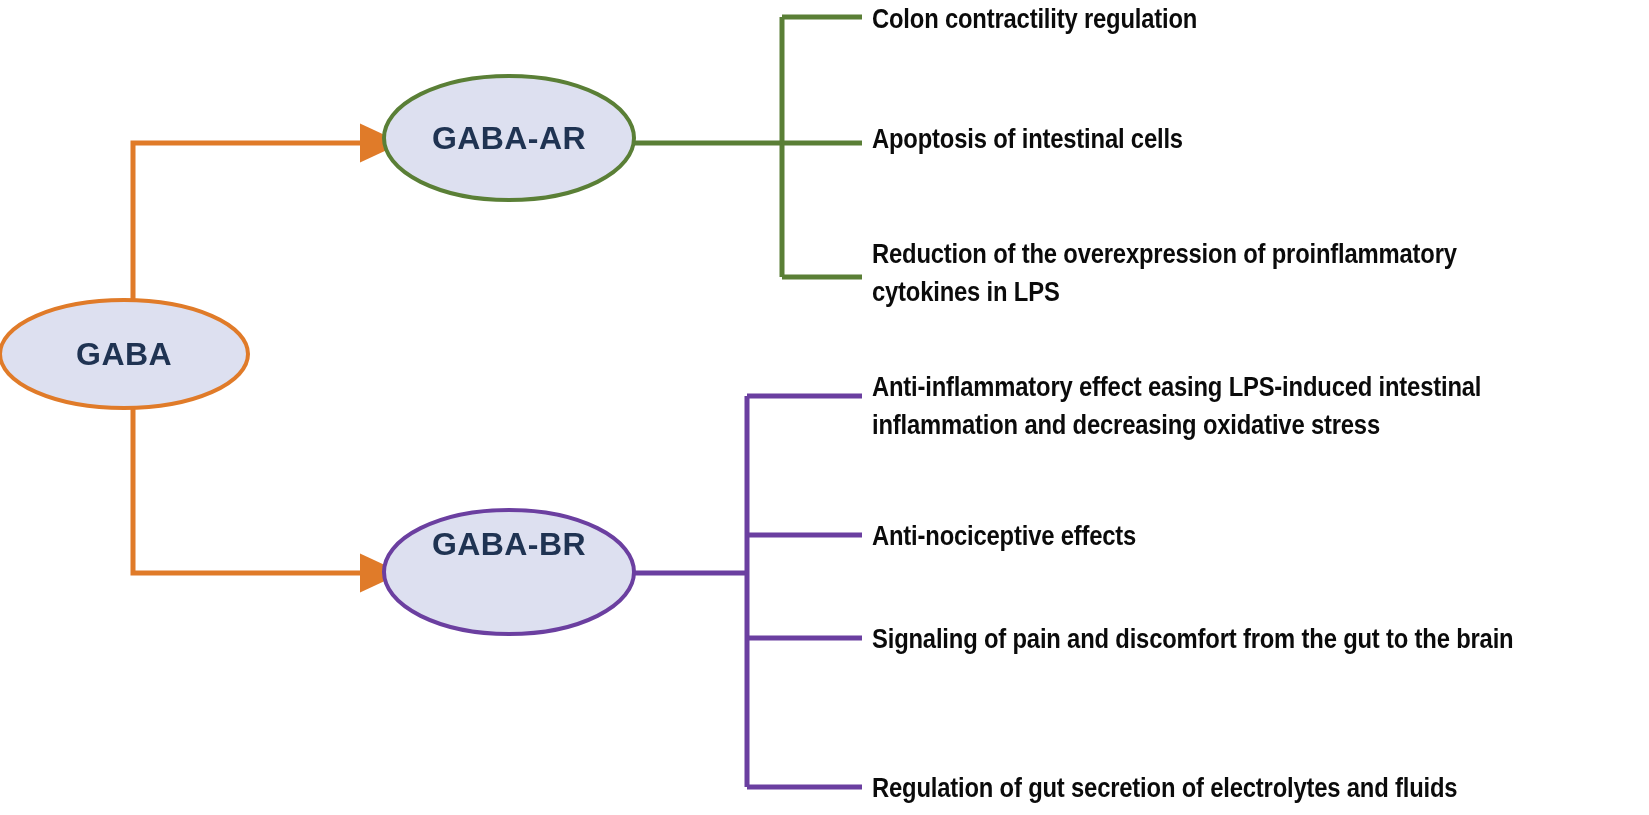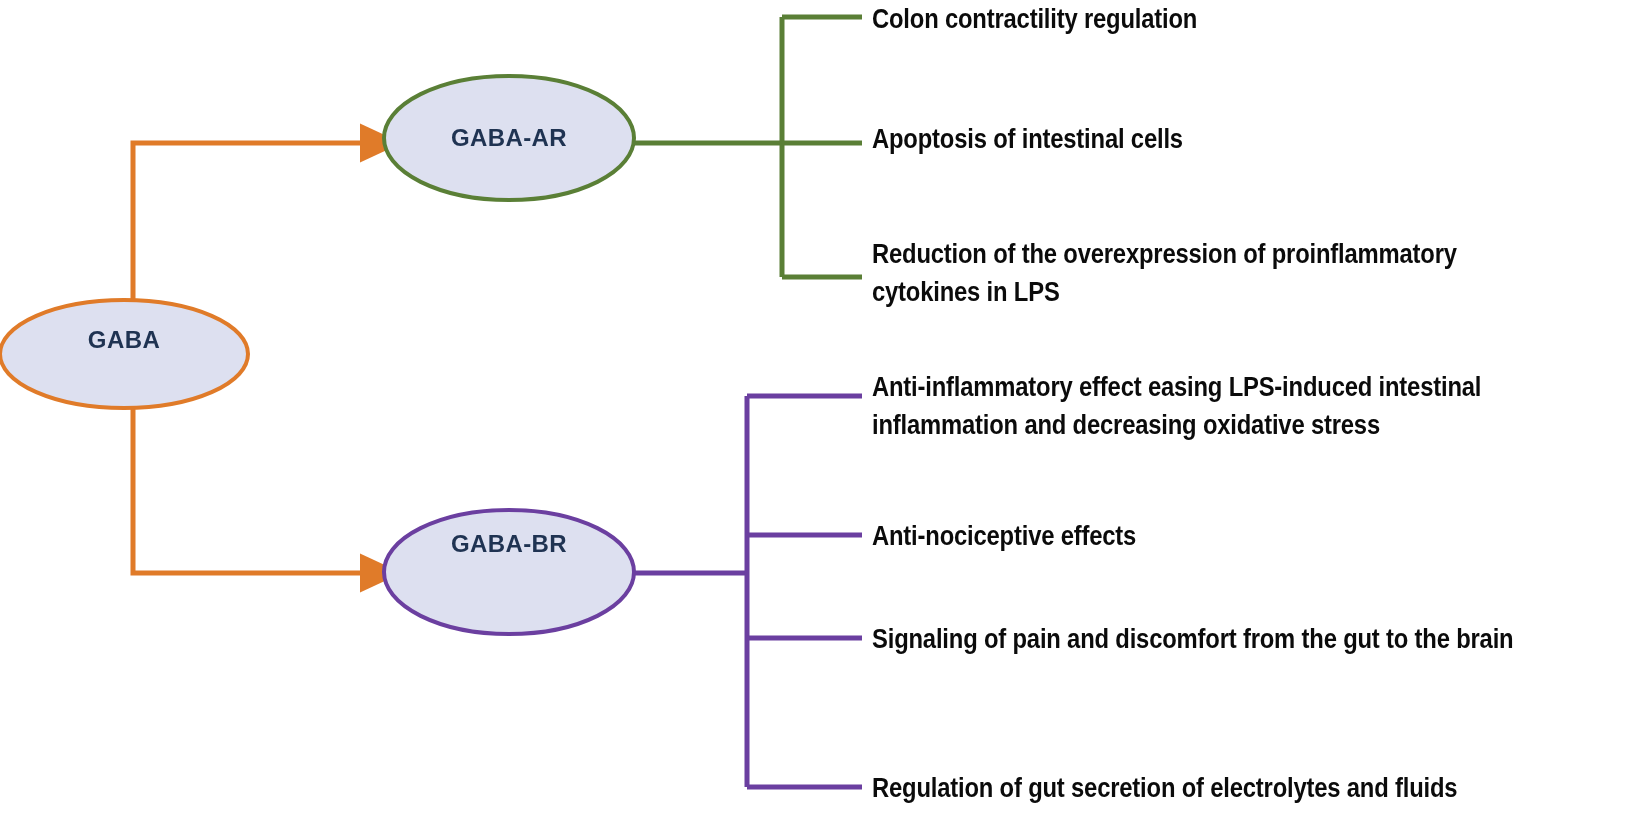--- a/index.html
+++ b/index.html
@@ -23,21 +23,21 @@
     left: 0;
     top: 0;
     width: 1649px;
     height: 815px;
   }
   .node-label {
     position: absolute;
     color: #1f3352;
     font-family: "Liberation Sans", sans-serif;
     font-weight: bold;
-    font-size: 24px;
+    font-size: 32px;
     letter-spacing: 0.4px;
     white-space: nowrap;
     text-align: center;
     transform: translate(-50%, -50%);
     pointer-events: none;
   }
   .branch-label {
     position: absolute;
     color: #0b0b0b;
     font-family: "Liberation Sans", sans-serif;
@@ -98,21 +98,21 @@
       <path d="M747,787 L862,787" fill="none" stroke="#6B3FA0" stroke-width="5"></path>
     </g>
 
     <ellipse cx="124" cy="354" rx="124" ry="54" fill="#DDE0F0" stroke="#E07B29" stroke-width="4"></ellipse>
 
     <ellipse cx="509" cy="138" rx="125" ry="62" fill="#DDE0F0" stroke="#5A7F36" stroke-width="4"></ellipse>
 
     <ellipse cx="509" cy="572" rx="125" ry="62" fill="#DDE0F0" stroke="#6B3FA0" stroke-width="4"></ellipse>
   </svg>
 
-  <div class="node-label" style="left:124px; top:340px;">GABA</div>
+  <div class="node-label" style="left:124px; top:354px;">GABA</div>
 
   <div class="node-label" style="left:509px; top:138px;">GABA-AR</div>
 
   <div class="node-label" style="left:509px; top:544px;">GABA-BR</div>
 
   <div class="branch-label" style="left:872px; top:0px;">Colon contractility regulation</div>
 
   <div class="branch-label" style="left:872px; top:120px;">Apoptosis of intestinal cells</div>
 
   <div class="branch-label" style="left:872px; top:235px;">Reduction of the overexpression of proinflammatory

